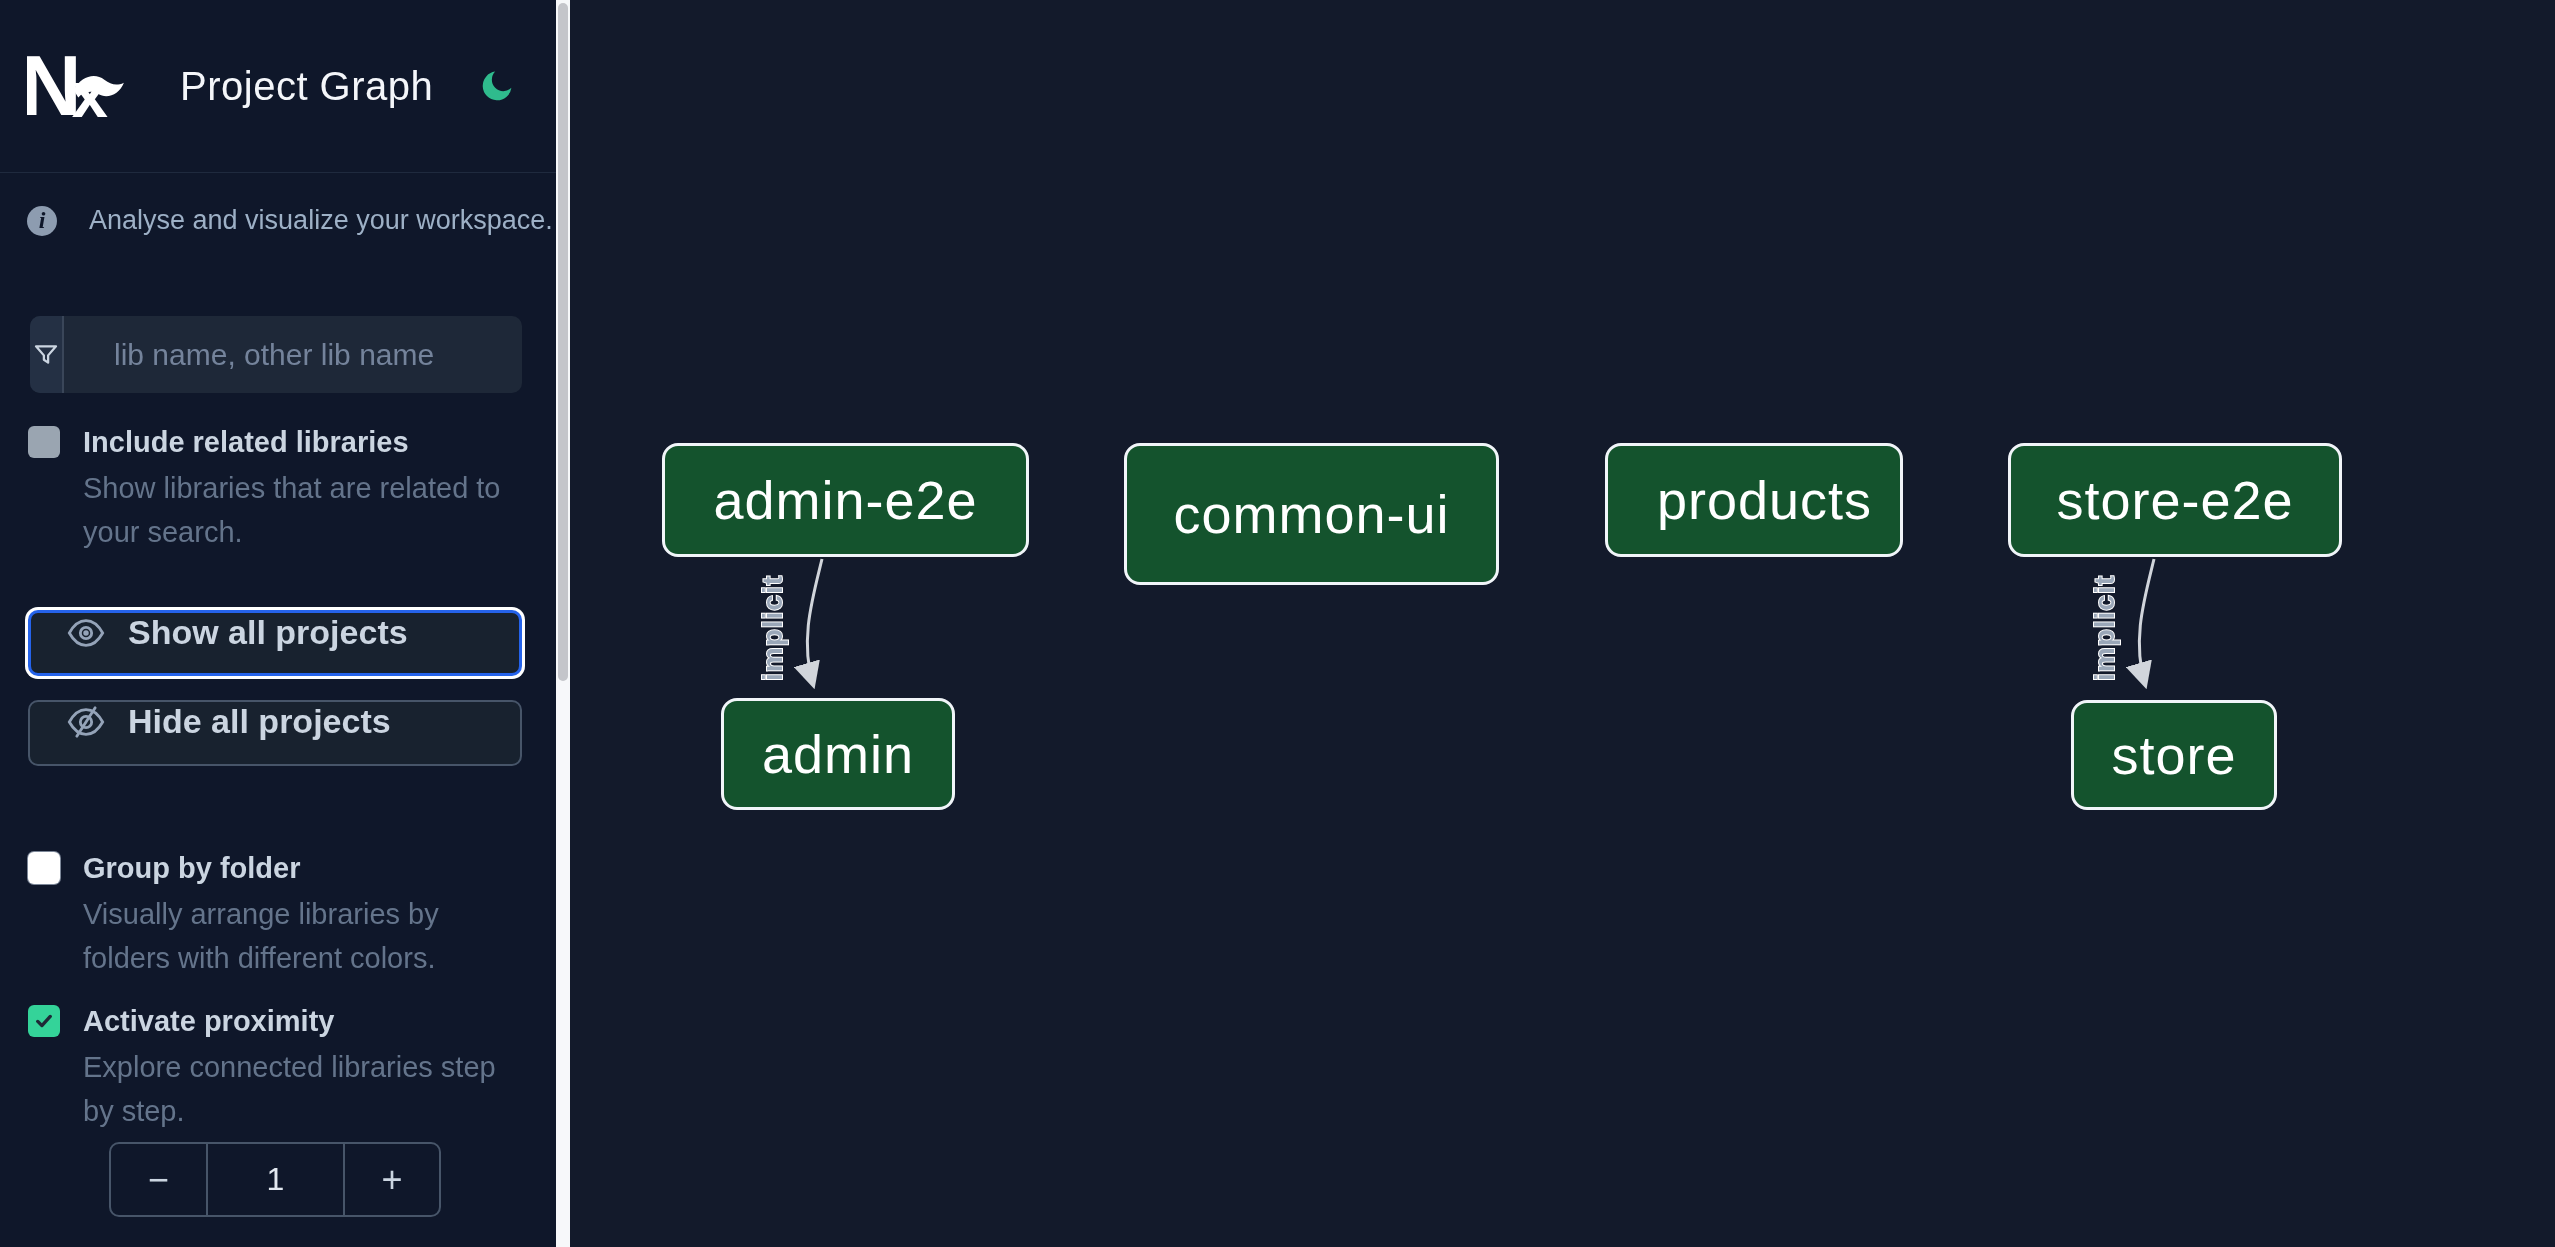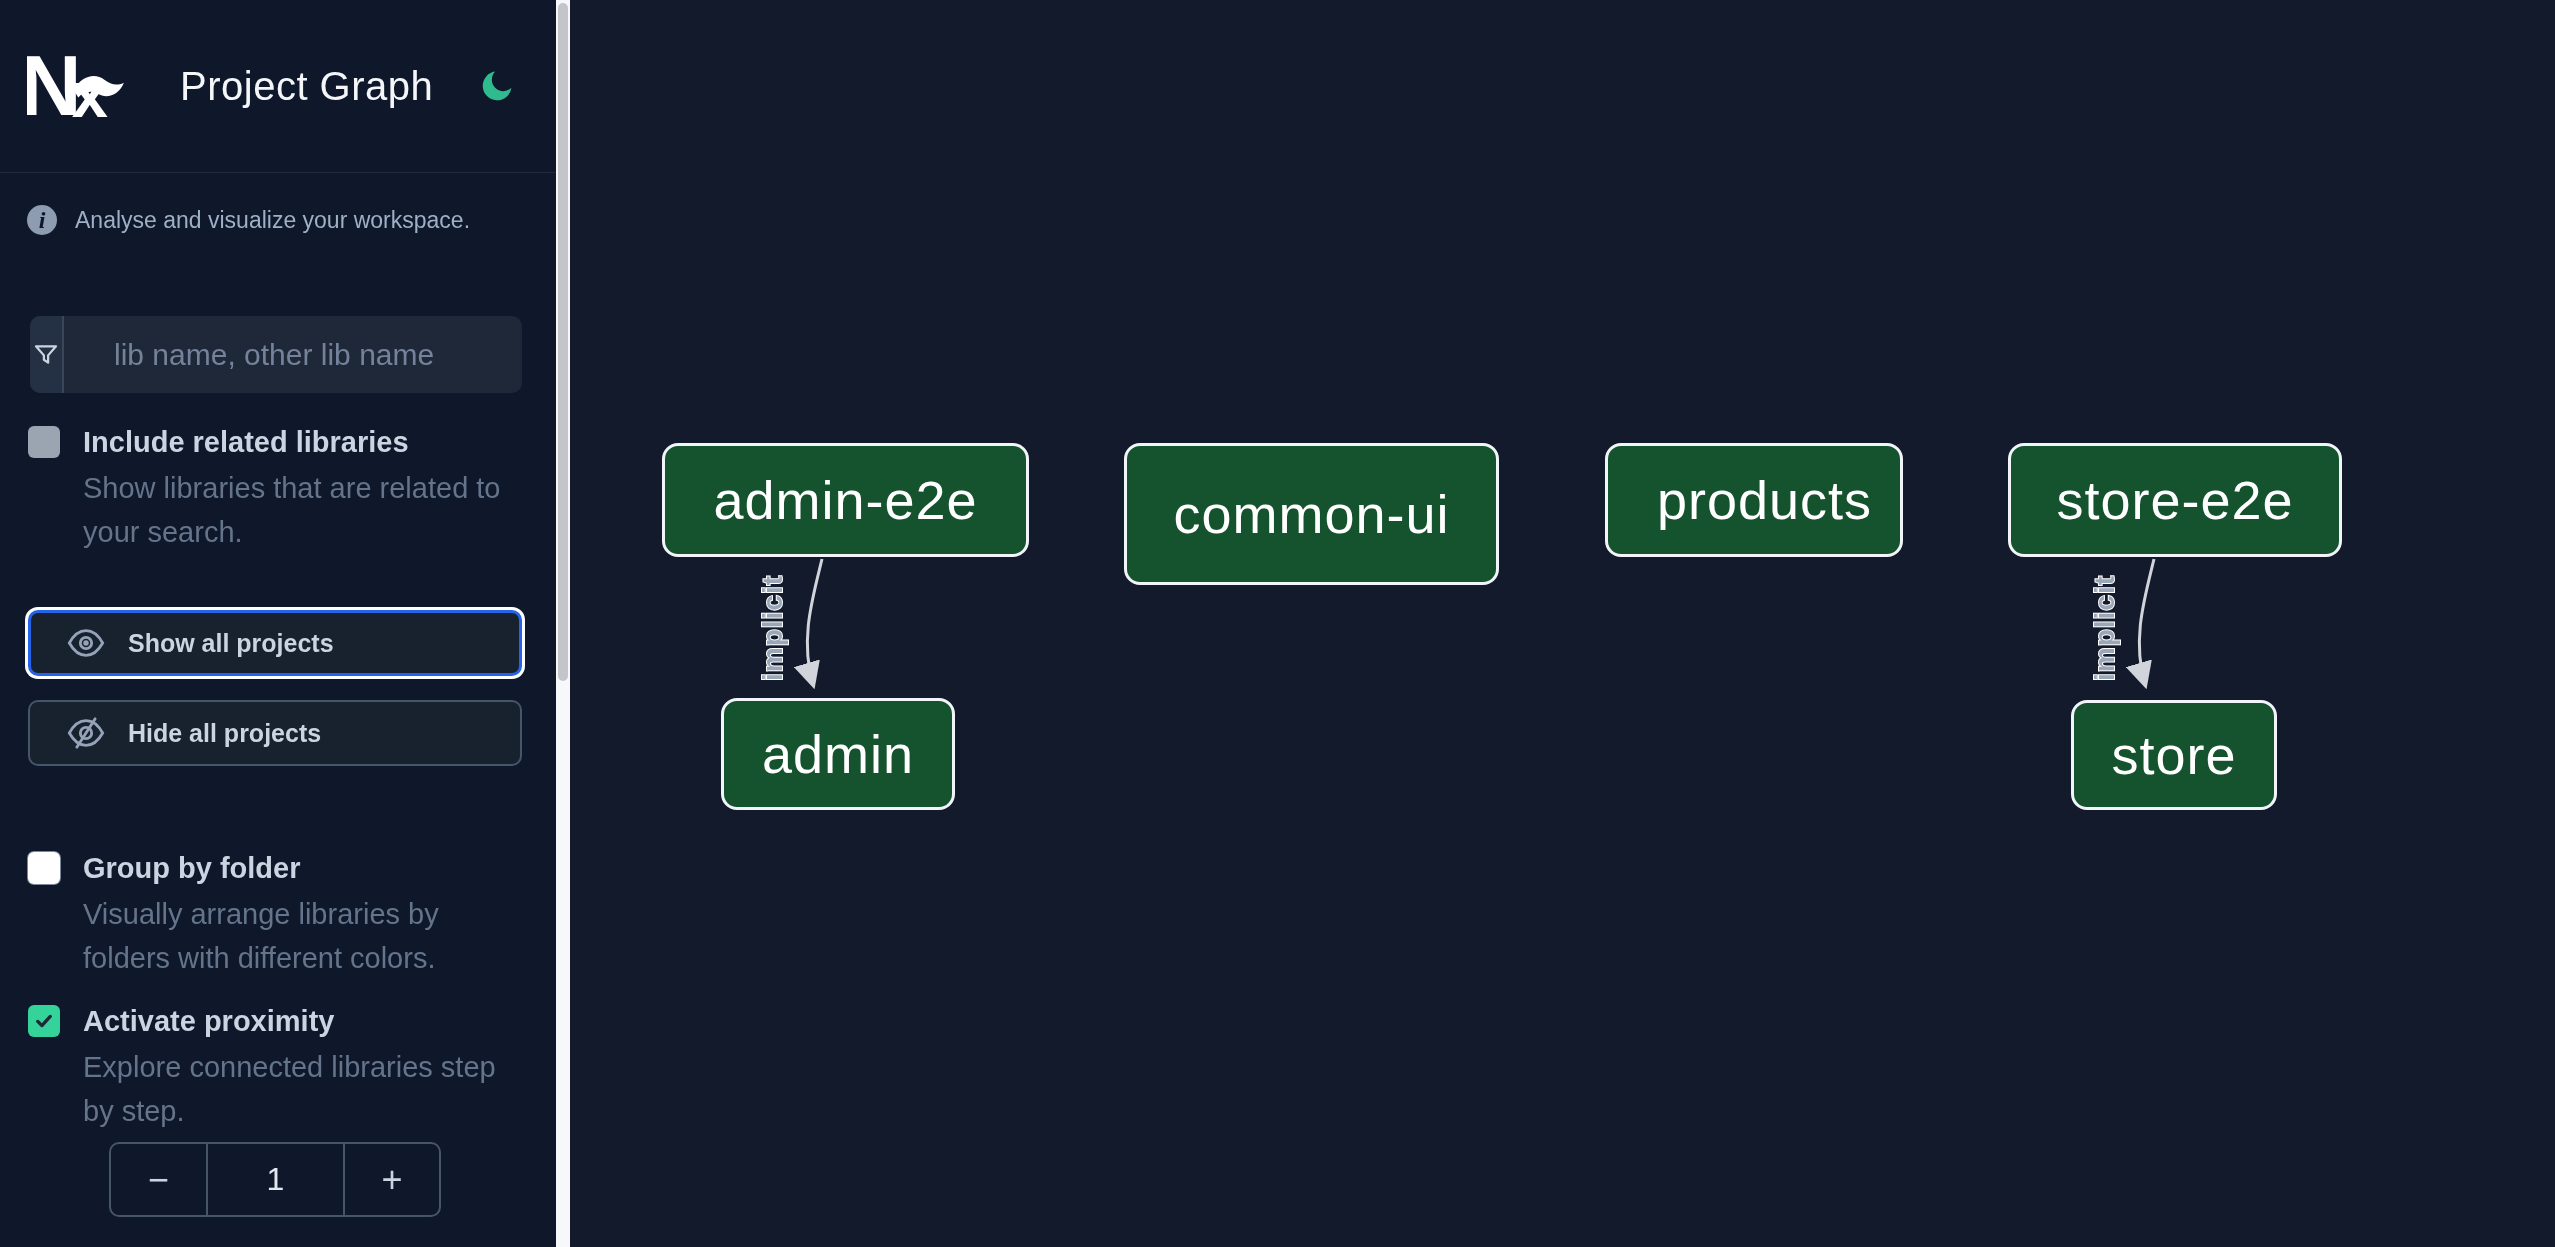--- a/index.html
+++ b/index.html
@@ -17,21 +17,21 @@
   .app-header { position:absolute; left:0; top:0; width:556px; height:173px;
              display:flex; align-items:center; padding-left:27px;
              border-bottom:1px solid #1f2a3e; }
   .app-title { font-size:40px; font-weight:400; color:#f4f6fa; margin-left:56px; letter-spacing:.5px; }
   .moon { width:36px; height:36px; margin-left:46px; }
 
   .info-row { position:absolute; left:27px; top:205px; display:flex; align-items:center; }
   .info-icon { width:30px; height:30px; border-radius:50%; background:#8d9cb0; color:#0f172a;
              font-family:"Liberation Serif", serif; font-weight:700; font-style:italic;
              font-size:24px; display:flex; align-items:center; justify-content:center; }
-  .info-text { margin-left:18px; font-size:23px; color:#9db0c6; }
+  .info-text { margin-left:32px; font-size:27px; color:#9db0c6; }
 
   .search-box { position:absolute; left:30px; top:316px; width:492px; height:77px;
              background:#1e2838; border-radius:10px; display:flex; overflow:hidden;gap:28px; }
   .search-icon-cell { width:63px; display:flex; align-items:center; justify-content:center;
              background:#243044; border-right:2px solid #3a4659; }
   .search-input { flex:1; background:transparent; border:none; outline:none;
              font-size:30px; color:#e2e8f0; padding:0 22px;
              font-family:"Liberation Sans", sans-serif; }
   .search-input::placeholder { color:#74839b; }
 
@@ -41,22 +41,22 @@
   .cb-white { background:#ffffff; box-shadow:0 0 0 1px #7c8798; }
   .cb-green { background:#34d399; display:flex; align-items:center; justify-content:center; }
   .cb-check { width:20px; height:20px; stroke:#1f2937; stroke-width:4; fill:none;
               stroke-linecap:round; stroke-linejoin:round; }
   .opt-label { position:absolute; left:55px; top:0; font-size:29px; font-weight:700; color:#cbd5e1; }
   .opt-desc  { position:absolute; left:55px; top:40px; font-size:29px; line-height:44px;
                color:#64748b; width:430px; }
 
   .side-btn { position:absolute; left:28px; width:494px; height:66px; border-radius:10px;
               background:#18222f; border:2px solid #475569; color:#cbd5e1;
-              display:flex; align-items:center; padding-left:36px; cursor:pointer;
-              font-size:25px; font-weight:600; font-family:"Liberation Sans", sans-serif; }
+              display:flex; padding-left:36px; cursor:pointer;
+              font-size:34px; font-weight:600; font-family:"Liberation Sans", sans-serif; }
   .side-btn .btn-icon { width:40px; height:40px; margin-right:22px; flex:0 0 auto; }
   .side-btn.focused { border:3px solid #2563eb; box-shadow:0 0 0 3px #ffffff; padding-left:35px; }
 
   .stepper { position:absolute; left:109px; top:1142px; width:332px; height:75px;
              border:2px solid #475569; border-radius:10px; display:flex; color:#dbe3ee; }
   .stepper button { background:transparent; border:none; color:#cbd5e1; font-size:36px;
              cursor:pointer; font-family:"Liberation Sans", sans-serif; }
   .stepper .dec { width:97px; border-right:2px solid #475569; }
   .stepper .inc { width:96px; border-left:2px solid #475569; }
   .stepper .val { flex:1; display:flex; align-items:center; justify-content:center;

